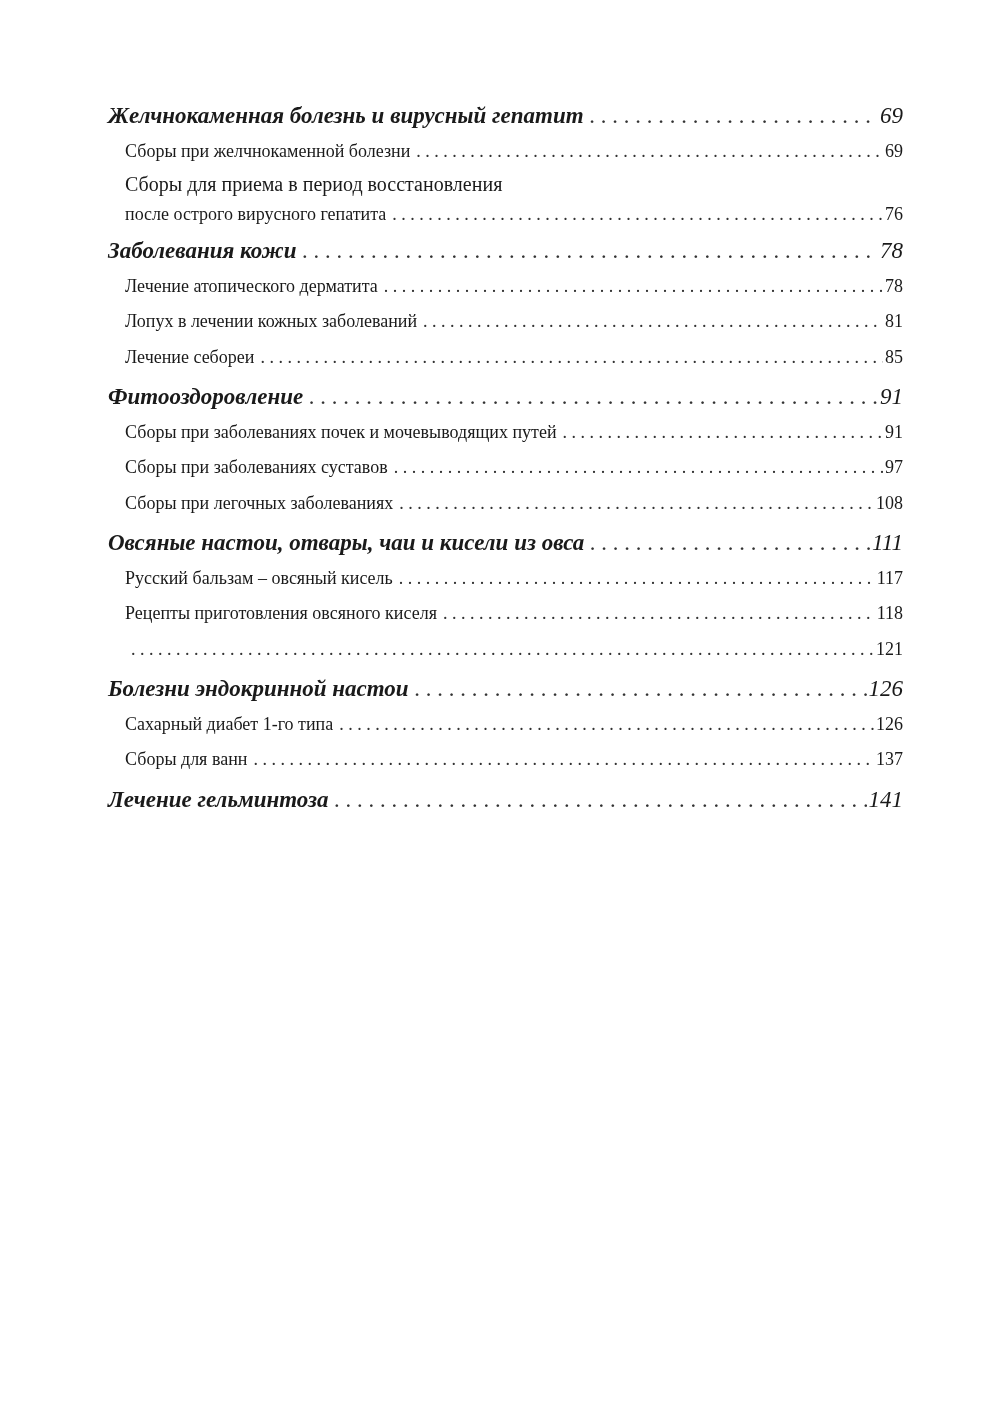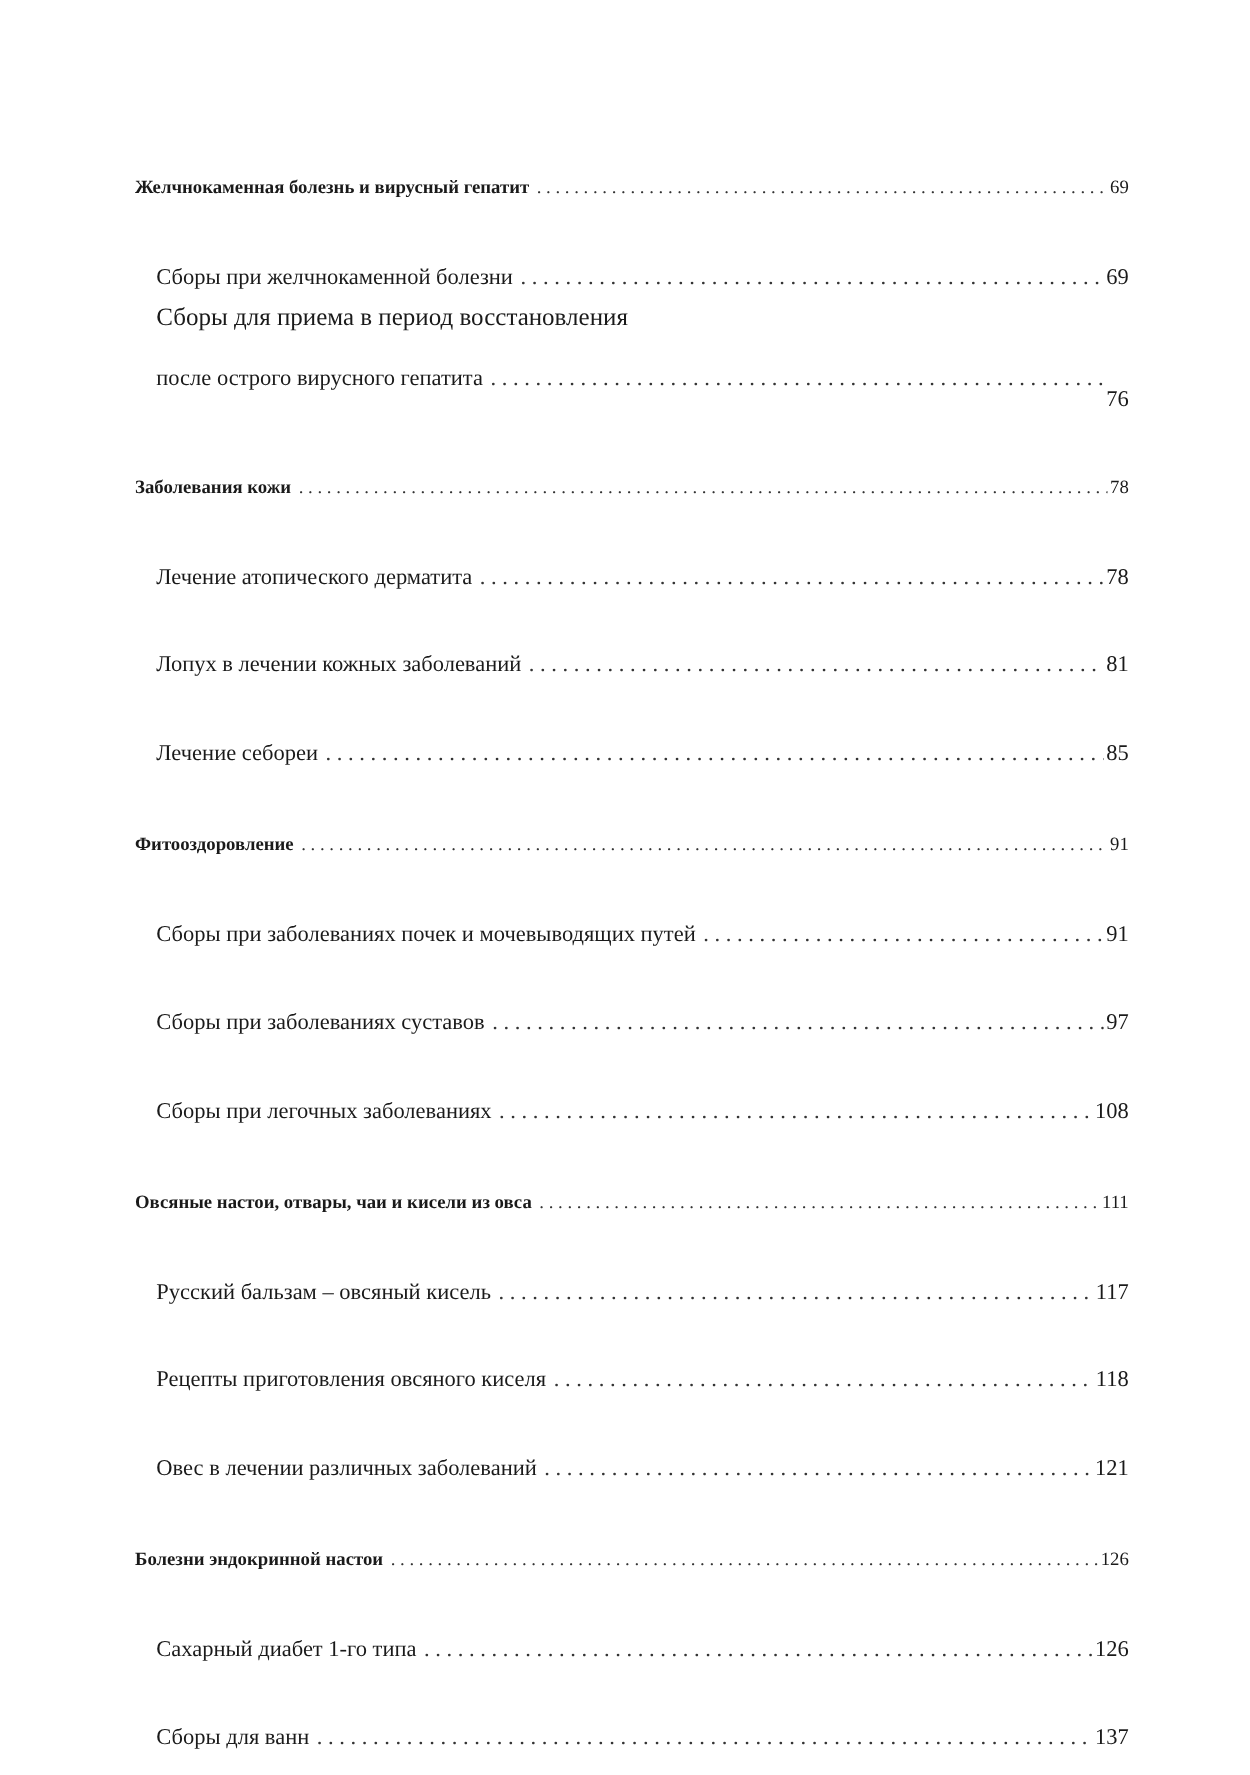--- a/index.html
+++ b/index.html
@@ -27,21 +27,22 @@
   .row {
     display: flex;
     align-items: baseline;
     font-size: 22px;
     line-height: 35.5px;
     white-space: nowrap;
   }
   .row.chapter {
     font-weight: bold;
     font-family: "Liberation Serif", "DejaVu Serif", serif;
-    font-size: 15px;
+    font-size: 23px;
+    font-style: italic;
   }
   .row.sub {
     padding-left: 17px;
     font-family: "Liberation Serif", "DejaVu Serif", serif;
     font-size: 18px;
   }
   .title {
     flex: 0 0 auto;
   }
   .dots {
@@ -55,21 +56,20 @@
   }
   .dots::before {
     content: ". . . . . . . . . . . . . . . . . . . . . . . . . . . . . . . . . . . . . . . . . . . . . . . . . . . . . . . . . . . . . . . . . . . . . . . . . . . . . . . . . . . . . . . . . . . . . . . . . . .";
     letter-spacing: 0;
   }
   .page {
     flex: 0 0 auto;
     font-weight: normal;
     text-align: right;
     font-family: "Liberation Serif", serif;
-    margin-top: 35px;
   }
   .ml-first {
     font-size: 20px;
     line-height: 30px;
     padding-left: 17px;
     font-family: "Liberation Serif", "DejaVu Serif", serif;
   }
   .ml-second {
     line-height: 30px;
     align-items: center;
@@ -157,21 +157,20 @@
       <span class="title">Русский бальзам – овсяный кисель</span>
       <span class="dots"></span>
       <span class="page">117</span>
     </div>
     <div class="row sub">
       <span class="title">Рецепты приготовления овсяного киселя</span>
       <span class="dots"></span>
       <span class="page">118</span>
     </div>
     <div class="row sub">
-      <span class="title">Овес в лечении различных заболеваний</span>
       <span class="dots"></span>
       <span class="page">121</span>
     </div>
   </div>
 
   <div class="section">
     <div class="row chapter">
       <span class="title">Болезни эндокринной настои</span>
       <span class="dots"></span>
       <span class="page">126</span>

